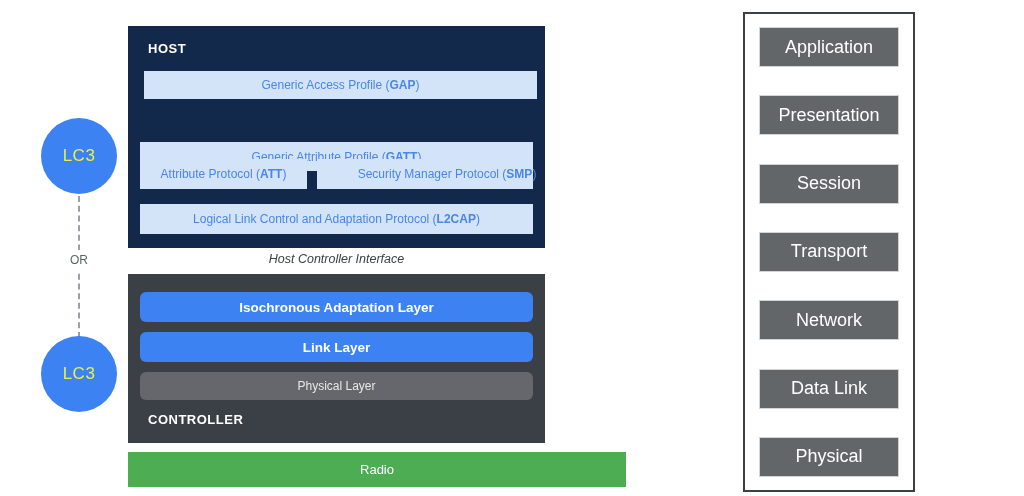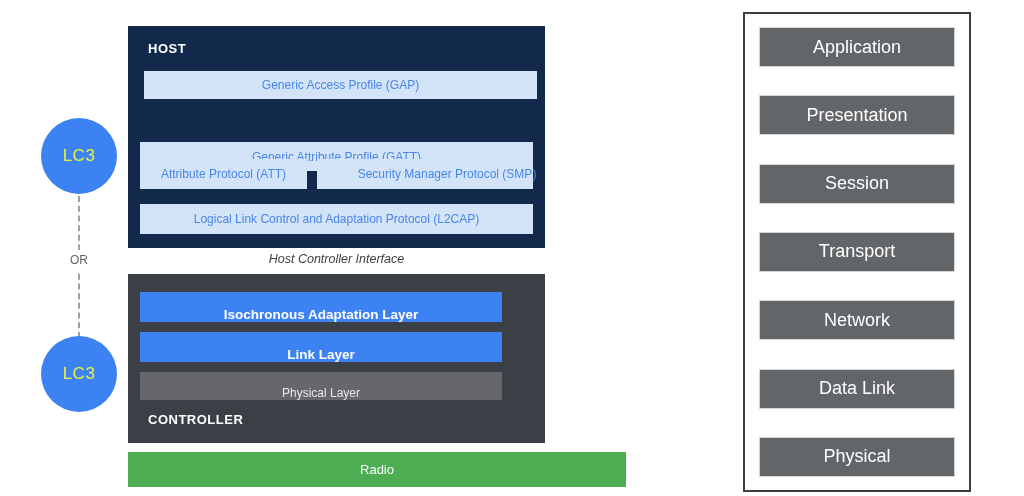--- a/index.html
+++ b/index.html
@@ -61,21 +61,21 @@
     letter-spacing: 0.5px;
   }
   .hbar {
     position: absolute;
     background: #D3E3F8;
     color: #4a86e8;
     font-size: 12px;
     display: flex; align-items: center; justify-content: center;
     white-space: pre;
   }
-  .hbar .acr { font-weight: normal; }
+  .hbar .acr { font-weight: bold; }
   .hbar-gap   { left: 16px; top: 45px;  width: 393px; height: 28px; }
   .hbar-gatt  { left: 12px; top: 88px;  width: 393px; height: 29px; margin-top: 28px; }
   .hbar-att   { left: 12px; top: 133px; width: 167px; height: 30px; }
   .hbar-smp   { left: 189px; top: 133px; width: 216px; height: 30px; padding-left: 44px; }
   .hbar-l2cap { left: 12px; top: 178px; width: 393px; height: 30px; }
 
   .hci-label {
     position: absolute;
     left: 128px; top: 252px;
     width: 417px;
@@ -86,22 +86,22 @@
   }
 
   .controller-box {
     position: absolute;
     left: 128px; top: 274px;
     width: 417px; height: 169px;
     background: #3B4046;
   }
   .cbar {
     position: absolute;
-    left: 12px; width: 362px; height: 30px;
-    display: flex; align-items: flex-end; justify-content: center;
+    left: 12px; width: 393px; height: 30px;
+    display: flex; align-items: center; justify-content: center; border-radius: 6px;
   }
   .cbar-blue {
     background: #3C82F2;
     color: #ffffff;
     font-weight: bold;
     font-size: 13.5px;
   }
   .cbar-gray {
     background: #65676C;
     color: #E8E8E8;
@@ -127,21 +127,21 @@
     background: #4CAD52;
     color: #ffffff;
     font-size: 13px;
     display: flex; align-items: center; justify-content: center;
   }
 
   
   .osi-panel {
     position: absolute;
     left: 743px; top: 12px;
-    width: 228px; height: 480px;
+    width: 172px; height: 480px;
     background: #ffffff;
     border: 2px solid #3c4043;
     display: flex;
     flex-direction: column;
     justify-content: space-between;
     padding: 13px 14px;
   }
   .osi-box {
     height: 40px;
     background: #636669;

